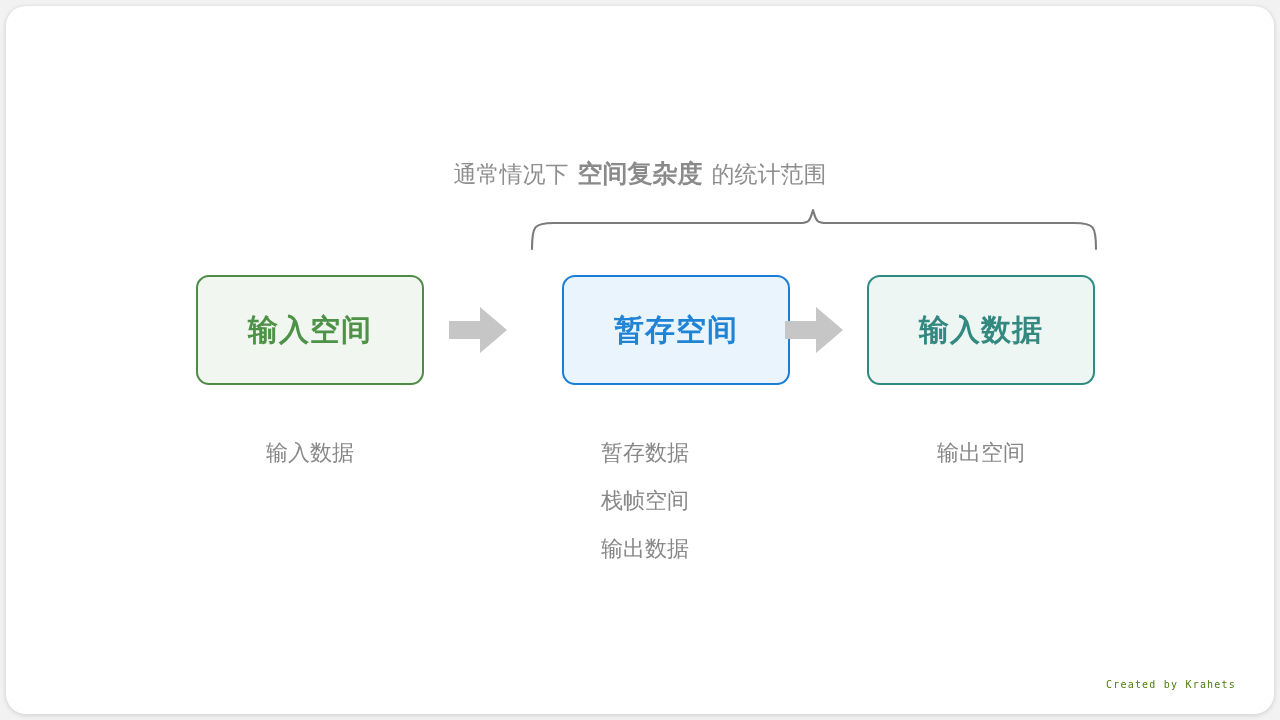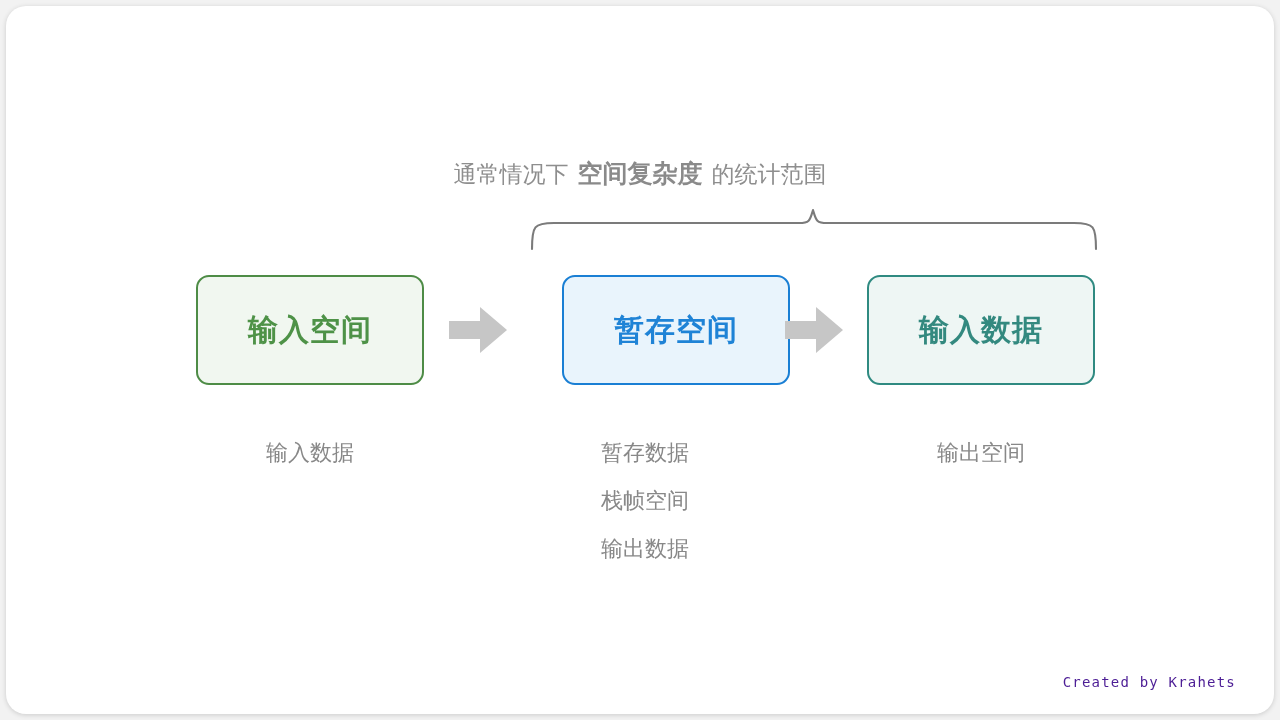--- a/index.html
+++ b/index.html
@@ -125,23 +125,23 @@
   #caption-input  { left: 190px; }
   #caption-temp   { left: 525px; }
   #caption-output { left: 861px; }
   .caption-col .line { display: block; white-space: nowrap; }
 
   
   #footer-credit {
     position: absolute;
     right: 38px;
     bottom: 24px;
-    color: #4c1d95;
+    color: #4d7c0f;
     font-family: "DejaVu Sans Mono", "Liberation Mono", monospace;
-    font-size: 14px;
+    font-size: 10px;
     letter-spacing: 1.2px;
     white-space: nowrap;
   }
 </style>
 </head>
 <body>
 
 <div id="canvas">
   <div id="card">
 

